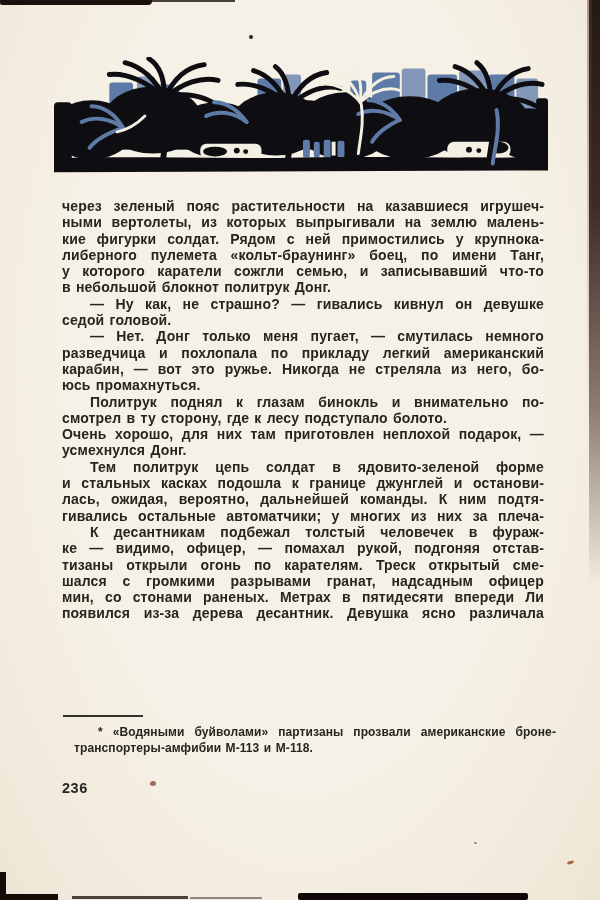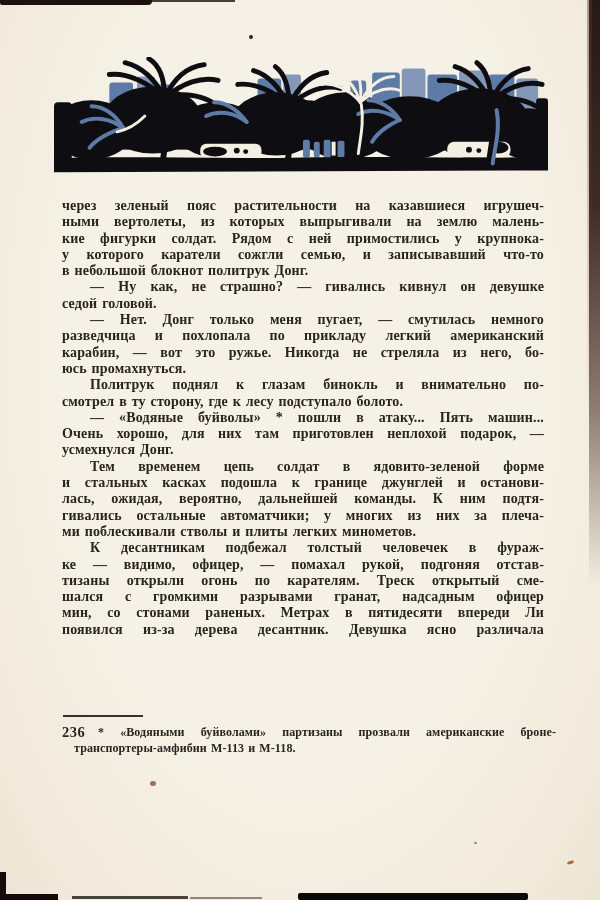--- a/index.html
+++ b/index.html
@@ -1,19 +1,19 @@
 <!DOCTYPE html>
 <html><head>
 <meta charset="utf-8">
 <style>
   html,body{margin:0;padding:0;background:#555;}
   .page{
     position:relative;width:600px;height:900px;overflow:hidden;
     background:radial-gradient(ellipse at 50% 40%, #f6f1e6 55%, #f0e9da 90%, #ece4d3 100%);
-    font-family:Liberation Serif, serif;
+    font-family:Liberation Sans, sans-serif;
     color:#28241f;
   }
   
   .illustration{position:absolute;left:54px;top:57px;width:494px;height:124px;}
   
   .textblock{position:absolute;left:62px;top:198px;width:482px;}
   .line{
     font-size:14px;font-weight:700;line-height:16.3px;
     text-align:justify;text-align-last:justify;
     word-spacing:1.2px;letter-spacing:0.15px;white-space:nowrap;
@@ -24,21 +24,21 @@
   .footnote-rule{position:absolute;left:63px;top:715px;width:80px;height:2px;background:#34302a;}
   .footnote{position:absolute;left:74px;top:724px;width:482px;}
   .fline{
     font-size:12px;font-weight:700;line-height:16px;
     text-align:justify;text-align-last:justify;
     word-spacing:1px;letter-spacing:0.1px;white-space:nowrap;
   }
   .fline.last{text-align-last:left;white-space:normal;}
   .fline.indent{text-indent:24px;}
   
-  .page-number{position:absolute;left:62px;top:724px;font-size:14.5px;font-weight:700;letter-spacing:0.5px;}
+  .page-number{position:absolute;left:62px;top:780px;font-size:14.5px;font-weight:700;letter-spacing:0.5px;}
   
   .edge{position:absolute;background:#1c110c;}
   .edge-top-left{left:0;top:0;width:152px;height:5px;border-radius:0 0 4px 2px;}
   .edge-top-thin{left:140px;top:0;width:95px;height:2px;opacity:.8;}
   .edge-right{
     right:0;top:0;width:11px;height:585px;background:linear-gradient(to bottom,
       rgba(30,16,12,.96) 0%, rgba(42,22,16,.9) 35%, rgba(60,32,24,.55) 70%, rgba(60,32,24,0) 100%);
   }
   .edge-right-inner{
     right:8px;top:0;width:5px;height:420px;background:linear-gradient(to bottom,
@@ -168,38 +168,37 @@
         <path d="M311 46 C314 64 310 80 308 96"></path>
         <path d="M92 58 C84 66 74 72 64 74"></path>
       </g>
     </svg>
   </div>
 
   <div class="textblock">
       <div class="line">через зеленый пояс растительности на казавшиеся игрушеч-</div>
       <div class="line">ными вертолеты, из которых выпрыгивали на землю малень-</div>
       <div class="line">кие фигурки солдат. Рядом с ней примостились у крупнока-</div>
+      <div class="line">либерного пулемета «кольт-браунинг» боец, по имени Танг,</div>
       <div class="line">у которого каратели сожгли семью, и записывавший что-то</div>
       <div class="line last">в небольшой блокнот политрук Донг.</div>
       <div class="line indent">— Ну как, не страшно? — гивались кивнул он девушке</div>
       <div class="line last">седой головой.</div>
       <div class="line indent">— Нет. Донг только меня пугает, — смутилась немного</div>
       <div class="line">разведчица и похлопала по прикладу легкий американский</div>
       <div class="line">карабин, — вот это ружье. Никогда не стреляла из него, бо-</div>
       <div class="line last">юсь промахнуться.</div>
       <div class="line indent">Политрук поднял к глазам бинокль и внимательно по-</div>
       <div class="line last">смотрел в ту сторону, где к лесу подступало болото.</div>
-      <div class="line indent">— «Водяные буйволы» * пошли в атаку... Пять машин...</div>
       <div class="line">Очень хорошо, для них там приготовлен неплохой подарок, —</div>
       <div class="line last">усмехнулся Донг.</div>
-      <div class="line indent">Тем временем цепь солдат в ядовито-зеленой форме</div>
+      <div class="line indent">Тем политрук цепь солдат в ядовито-зеленой форме</div>
       <div class="line">и стальных касках подошла к границе джунглей и останови-</div>
       <div class="line">лась, ожидая, вероятно, дальнейшей команды. К ним подтя-</div>
       <div class="line">гивались остальные автоматчики; у многих из них за плеча-</div>
-      <div class="line last">ми поблескивали стволы и плиты легких минометов.</div>
       <div class="line indent">К десантникам подбежал толстый человечек в фураж-</div>
       <div class="line">ке — видимо, офицер, — помахал рукой, подгоняя отстав-</div>
       <div class="line">тизаны открыли огонь по карателям. Треск открытый сме-</div>
       <div class="line">шался с громкими разрывами гранат, надсадным офицер</div>
       <div class="line">мин, со стонами раненых. Метрах в пятидесяти впереди Ли</div>
       <div class="line">появился из-за дерева десантник. Девушка ясно различала</div>
     </div>
 
   <div class="footnote-rule"></div>
   <div class="footnote">

